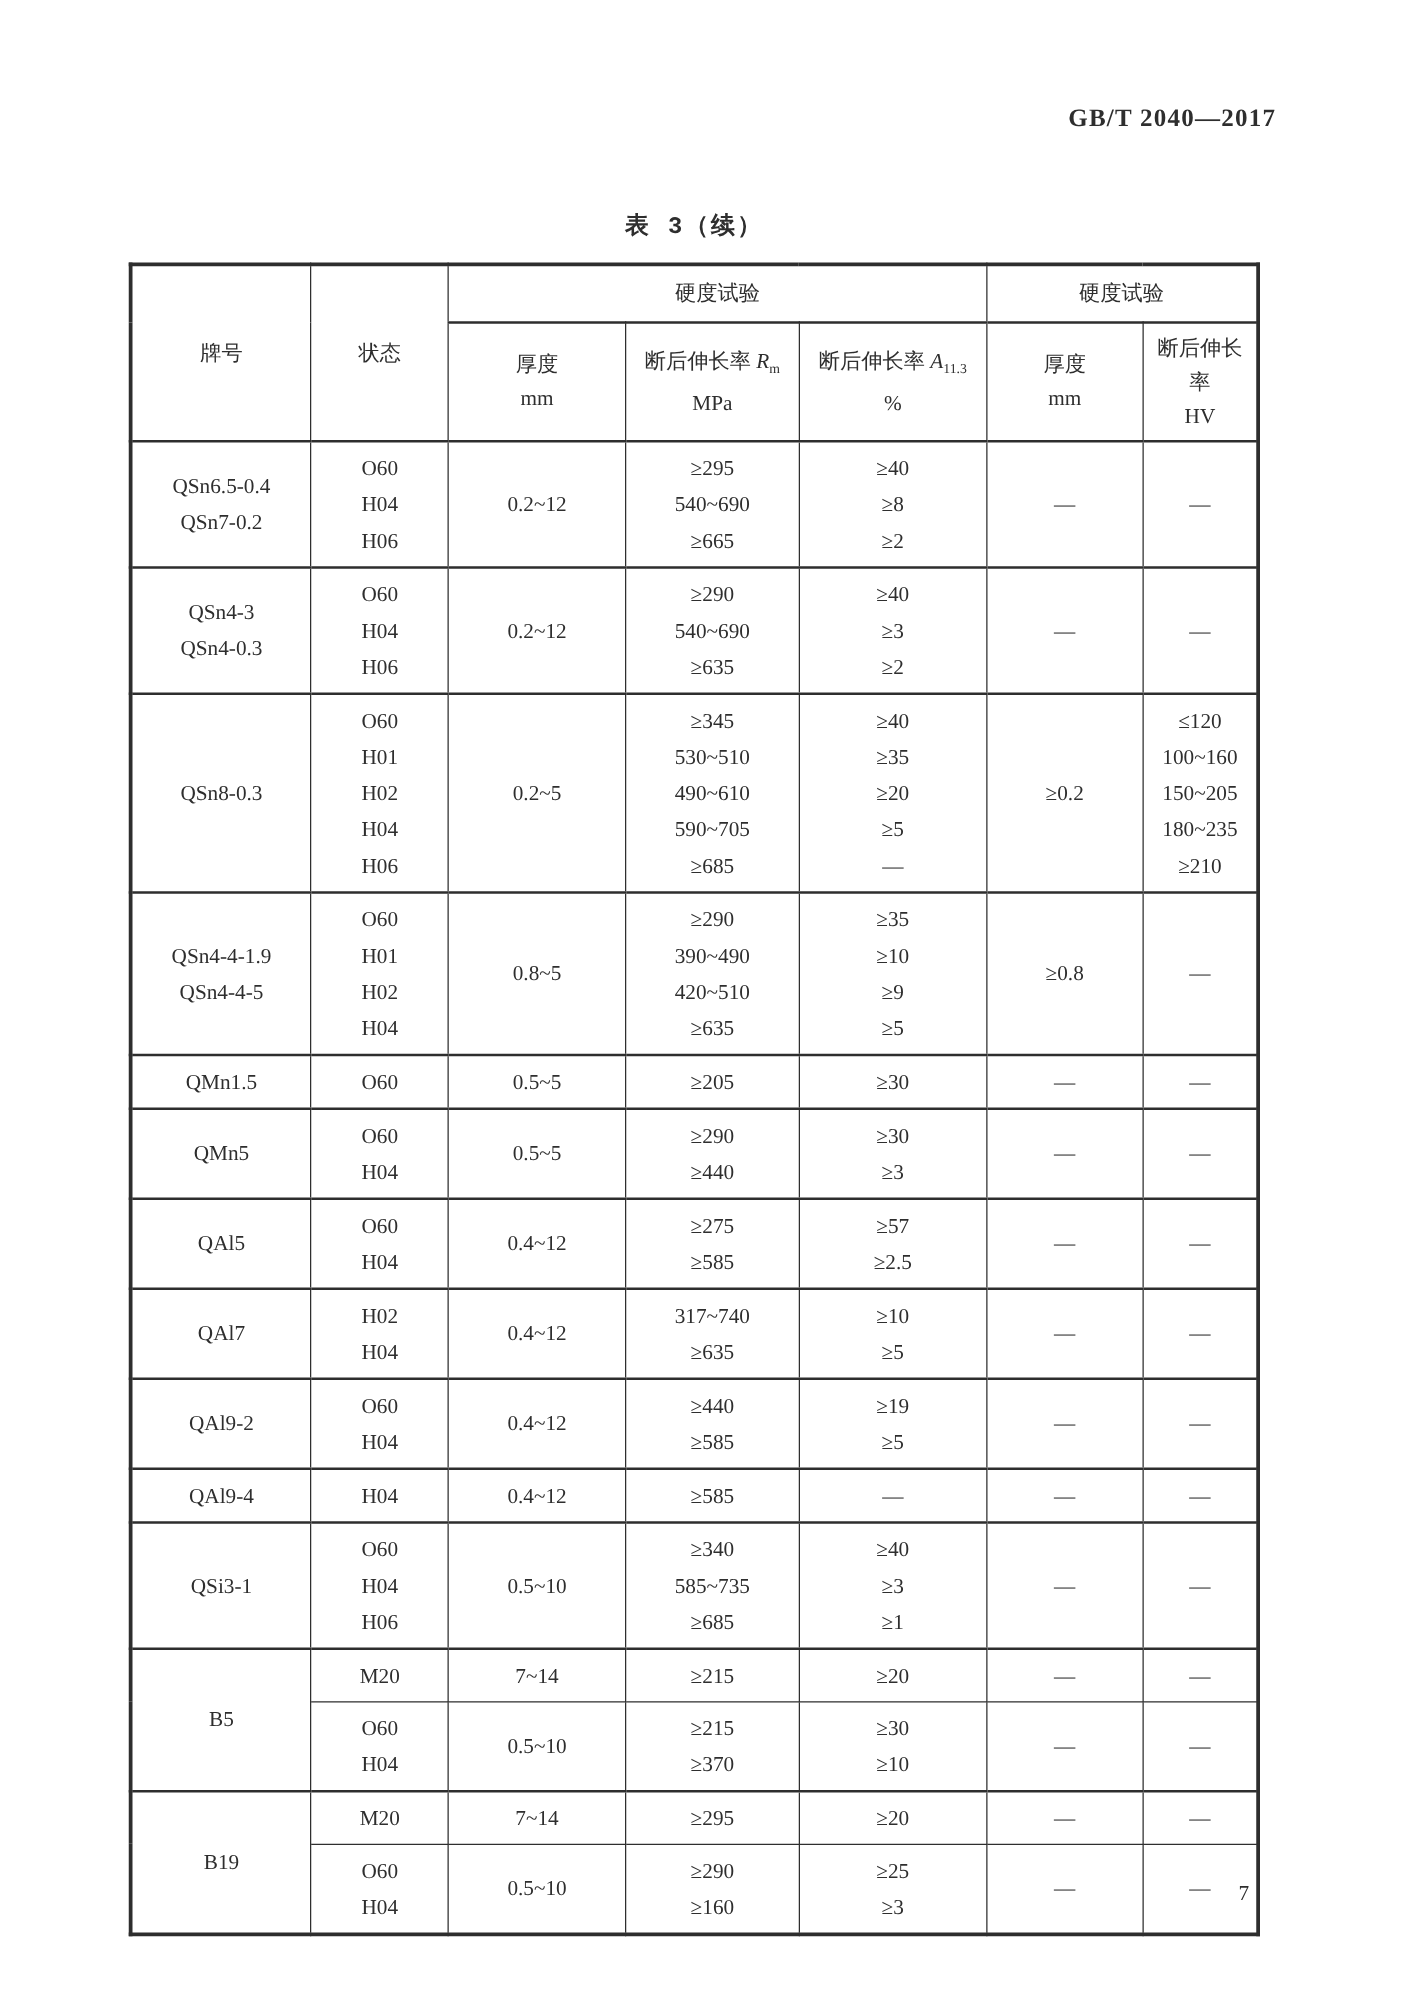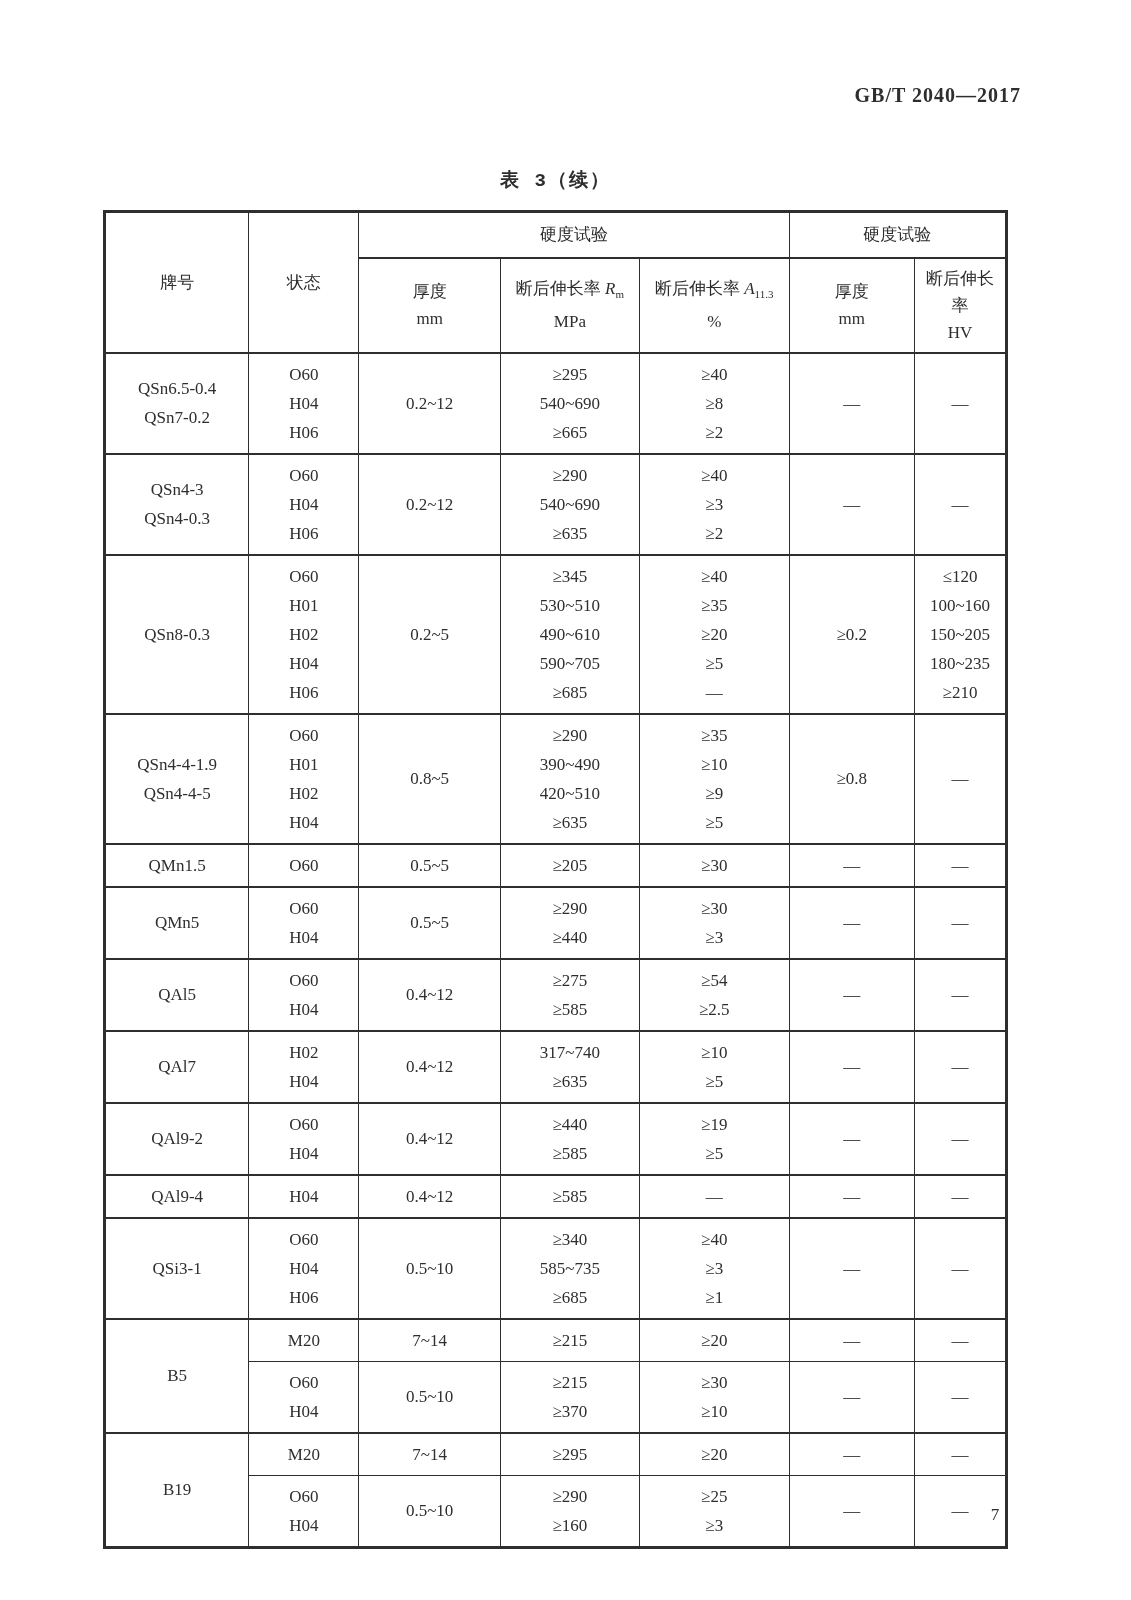--- a/index.html
+++ b/index.html
@@ -290,21 +290,21 @@
             <div class="line">H04</div>
           </td>
           <td>
             <div class="line">0.4~12</div>
           </td>
           <td>
             <div class="line">≥275</div>
             <div class="line">≥585</div>
           </td>
           <td>
-            <div class="line">≥54</div>
+            <div class="line">≥57</div>
             <div class="line">≥2.5</div>
           </td>
           <td>
             <div class="line">—</div>
           </td>
           <td>
             <div class="line">—</div>
           </td>
         </tr>
         <tr class="group-start">

